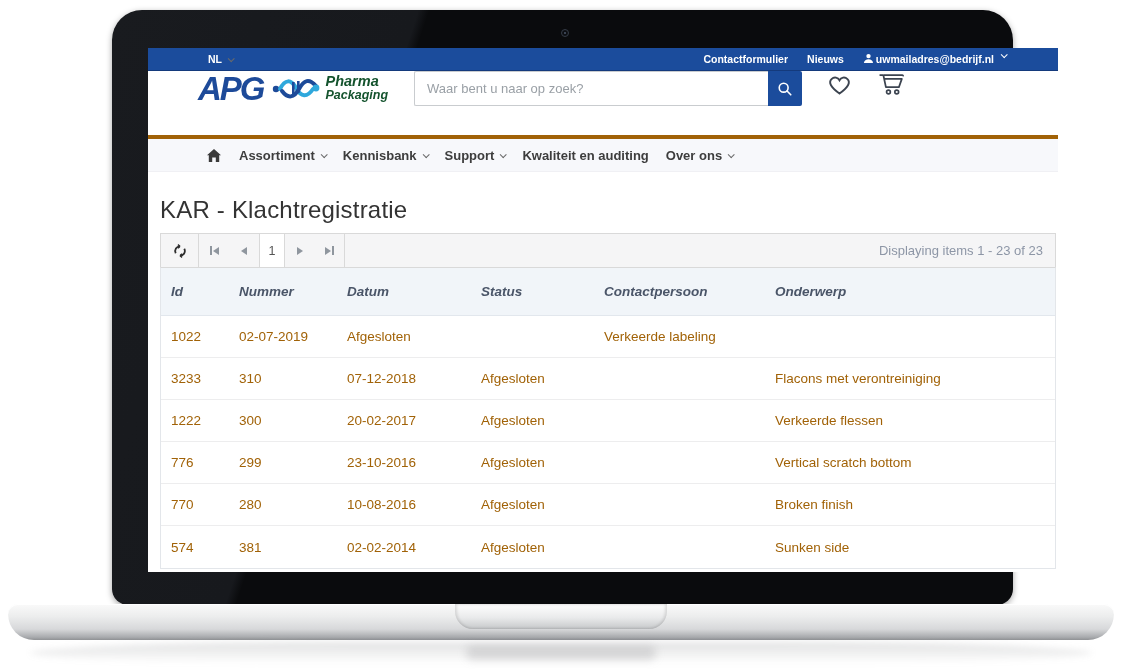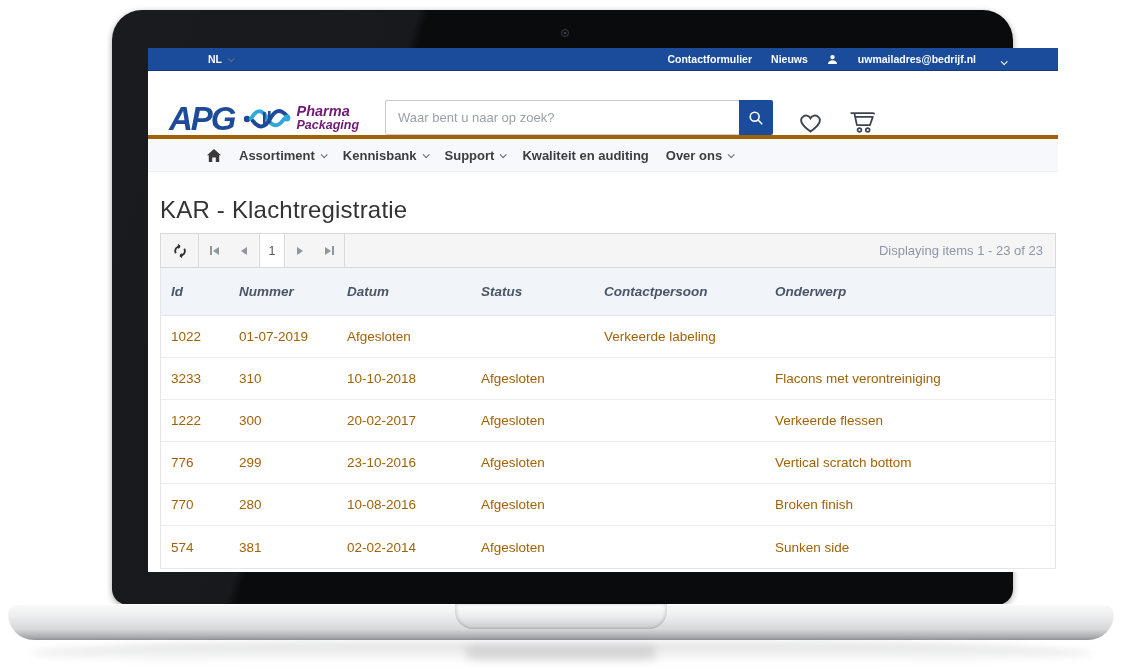--- a/index.html
+++ b/index.html
@@ -29,32 +29,32 @@
                 filter:blur(3px); border-radius:50%/18px; }
   .notch-ref { position:absolute; left:50%; top:646px; transform:translateX(-50%);
                width:190px; height:14px; background:rgba(130,132,136,.25);
                filter:blur(4px); border-radius:8px; }
 
   
   .topbar { height:23px; background:#1b4c9c; display:flex; align-items:center;
             padding:0 52px 0 60px; color:#fff; font-size:10.5px; font-weight:700;
             border-bottom:1px solid #143a7c; }
   .topbar .right { margin-left:auto; display:flex; align-items:center; gap:19px; }
-  .userbox { display:flex; align-items:flex-end; gap:20px; }
+  .userbox { display:flex; align-items:flex-start; gap:2px; }
   .chev { display:inline-block; width:5px; height:5px; border-right:1.5px solid currentColor;
           border-bottom:1.5px solid currentColor; transform:rotate(45deg) translateY(-1px);
           margin-left:5px; }
 
   
-  .site-header { height:64px; display:flex; align-items:flex-end; padding-left:21px; background:#fff; }
+  .site-header { height:64px; display:flex; align-items:flex-start; padding-left:50px; background:#fff; }
   .logo { display:flex; align-items:center; cursor:pointer; }
   .logo-apg { font-size:33px; font-weight:700; font-style:italic; color:#1d4a99;
               letter-spacing:-2px; line-height:1; }
   .logo-dna { margin:0 6px 0 8px; }
-  .logo-tag { font-style:italic; font-weight:700; color:#701a75; line-height:1.05; }
+  .logo-tag { font-style:italic; font-weight:700; color:#14532d; line-height:1.05; }
   .logo-tag .l1 { font-size:14.5px; }
   .logo-tag .l2 { font-size:12.5px; }
   .search-wrap { display:flex; margin-left:26px; }
   .search-input { width:354px; height:35px; border:1px solid #c9cccf; border-right:none;
                   border-radius:2px 0 0 2px; padding:0 12px; font-size:13px; color:#444;
                   outline:none; font-family:inherit; }
   .search-input::placeholder { color:#9aa0a6; }
   .search-btn { width:34px; height:35px; background:#1b4c9c; border:none; border-radius:0 2px 2px 0;
                 display:flex; align-items:center; justify-content:center; cursor:pointer; }
   .hdr-ico { margin-left:24px; cursor:pointer; display:flex; align-items:center; }
@@ -228,29 +228,29 @@
             <span class="g-cell">Id</span>
             <span class="g-cell">Nummer</span>
             <span class="g-cell">Datum</span>
             <span class="g-cell">Status</span>
             <span class="g-cell">Contactpersoon</span>
             <span class="g-cell">Onderwerp</span>
           </div>
 
           <div class="g-row g-body">
             <span class="g-cell">1022</span>
-            <span class="g-cell">01-07-2019</span>
+            <span class="g-cell">02-07-2019</span>
             <span class="g-cell">Afgesloten</span>
             <span class="g-cell"></span>
             <span class="g-cell">Verkeerde labeling</span>
           </div>
           <div class="g-row g-body">
             <span class="g-cell">3233</span>
             <span class="g-cell">310</span>
-            <span class="g-cell">10-10-2018</span>
+            <span class="g-cell">07-12-2018</span>
             <span class="g-cell">Afgesloten</span>
             <span class="g-cell"></span>
             <span class="g-cell">Flacons met verontreiniging</span>
           </div>
           <div class="g-row g-body">
             <span class="g-cell">1222</span>
             <span class="g-cell">300</span>
             <span class="g-cell">20-02-2017</span>
             <span class="g-cell">Afgesloten</span>
             <span class="g-cell"></span>

